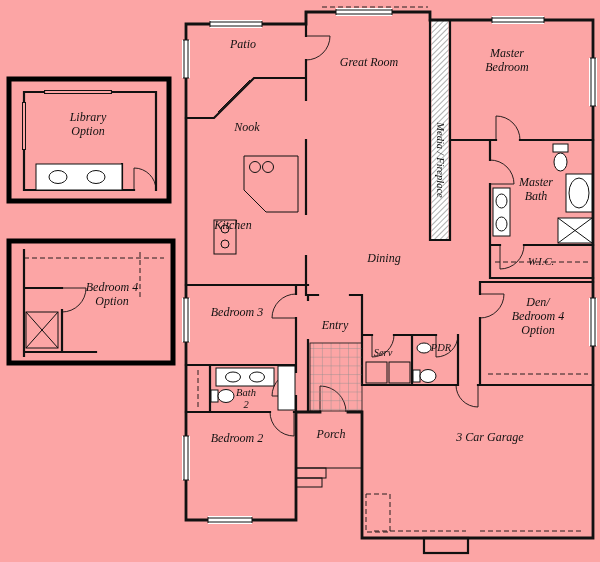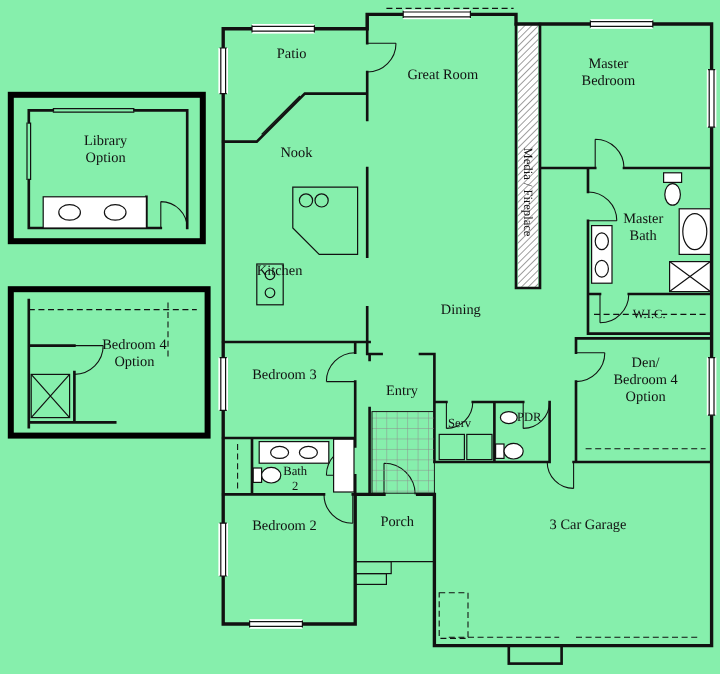--- a/index.html
+++ b/index.html
@@ -1,18 +1,19 @@
 <!DOCTYPE html>
 <html><head>
 <meta charset="utf-8">
 <style>
   html,body{margin:0;padding:0;background:#ffffff;}
   .stage{
-    position:relative;width:600px;height:562px;background:#86efac;overflow:hidden;
+    position:relative;width:600px;height:562px;background:#fca5a5;overflow:hidden;
     font-family:"Liberation Serif", serif;
+    font-style:italic;
   }
   svg{display:block}
   .w-ext{stroke:#111;stroke-width:2.8;fill:none;stroke-linecap:square}
   .w-int{stroke:#111;stroke-width:2.2;fill:none;stroke-linecap:square}
   .thin{stroke:#111;stroke-width:1;fill:none}
   .door{stroke:#111;stroke-width:0.9;fill:none}
   .dash{stroke:#111;stroke-width:0.9;fill:none;stroke-dasharray:5 3}
   .fix{stroke:#111;stroke-width:1;fill:#ffffff}
   .mask{fill:#ffffff;stroke:none}
   .frame{stroke:#000;stroke-width:5;fill:none}

